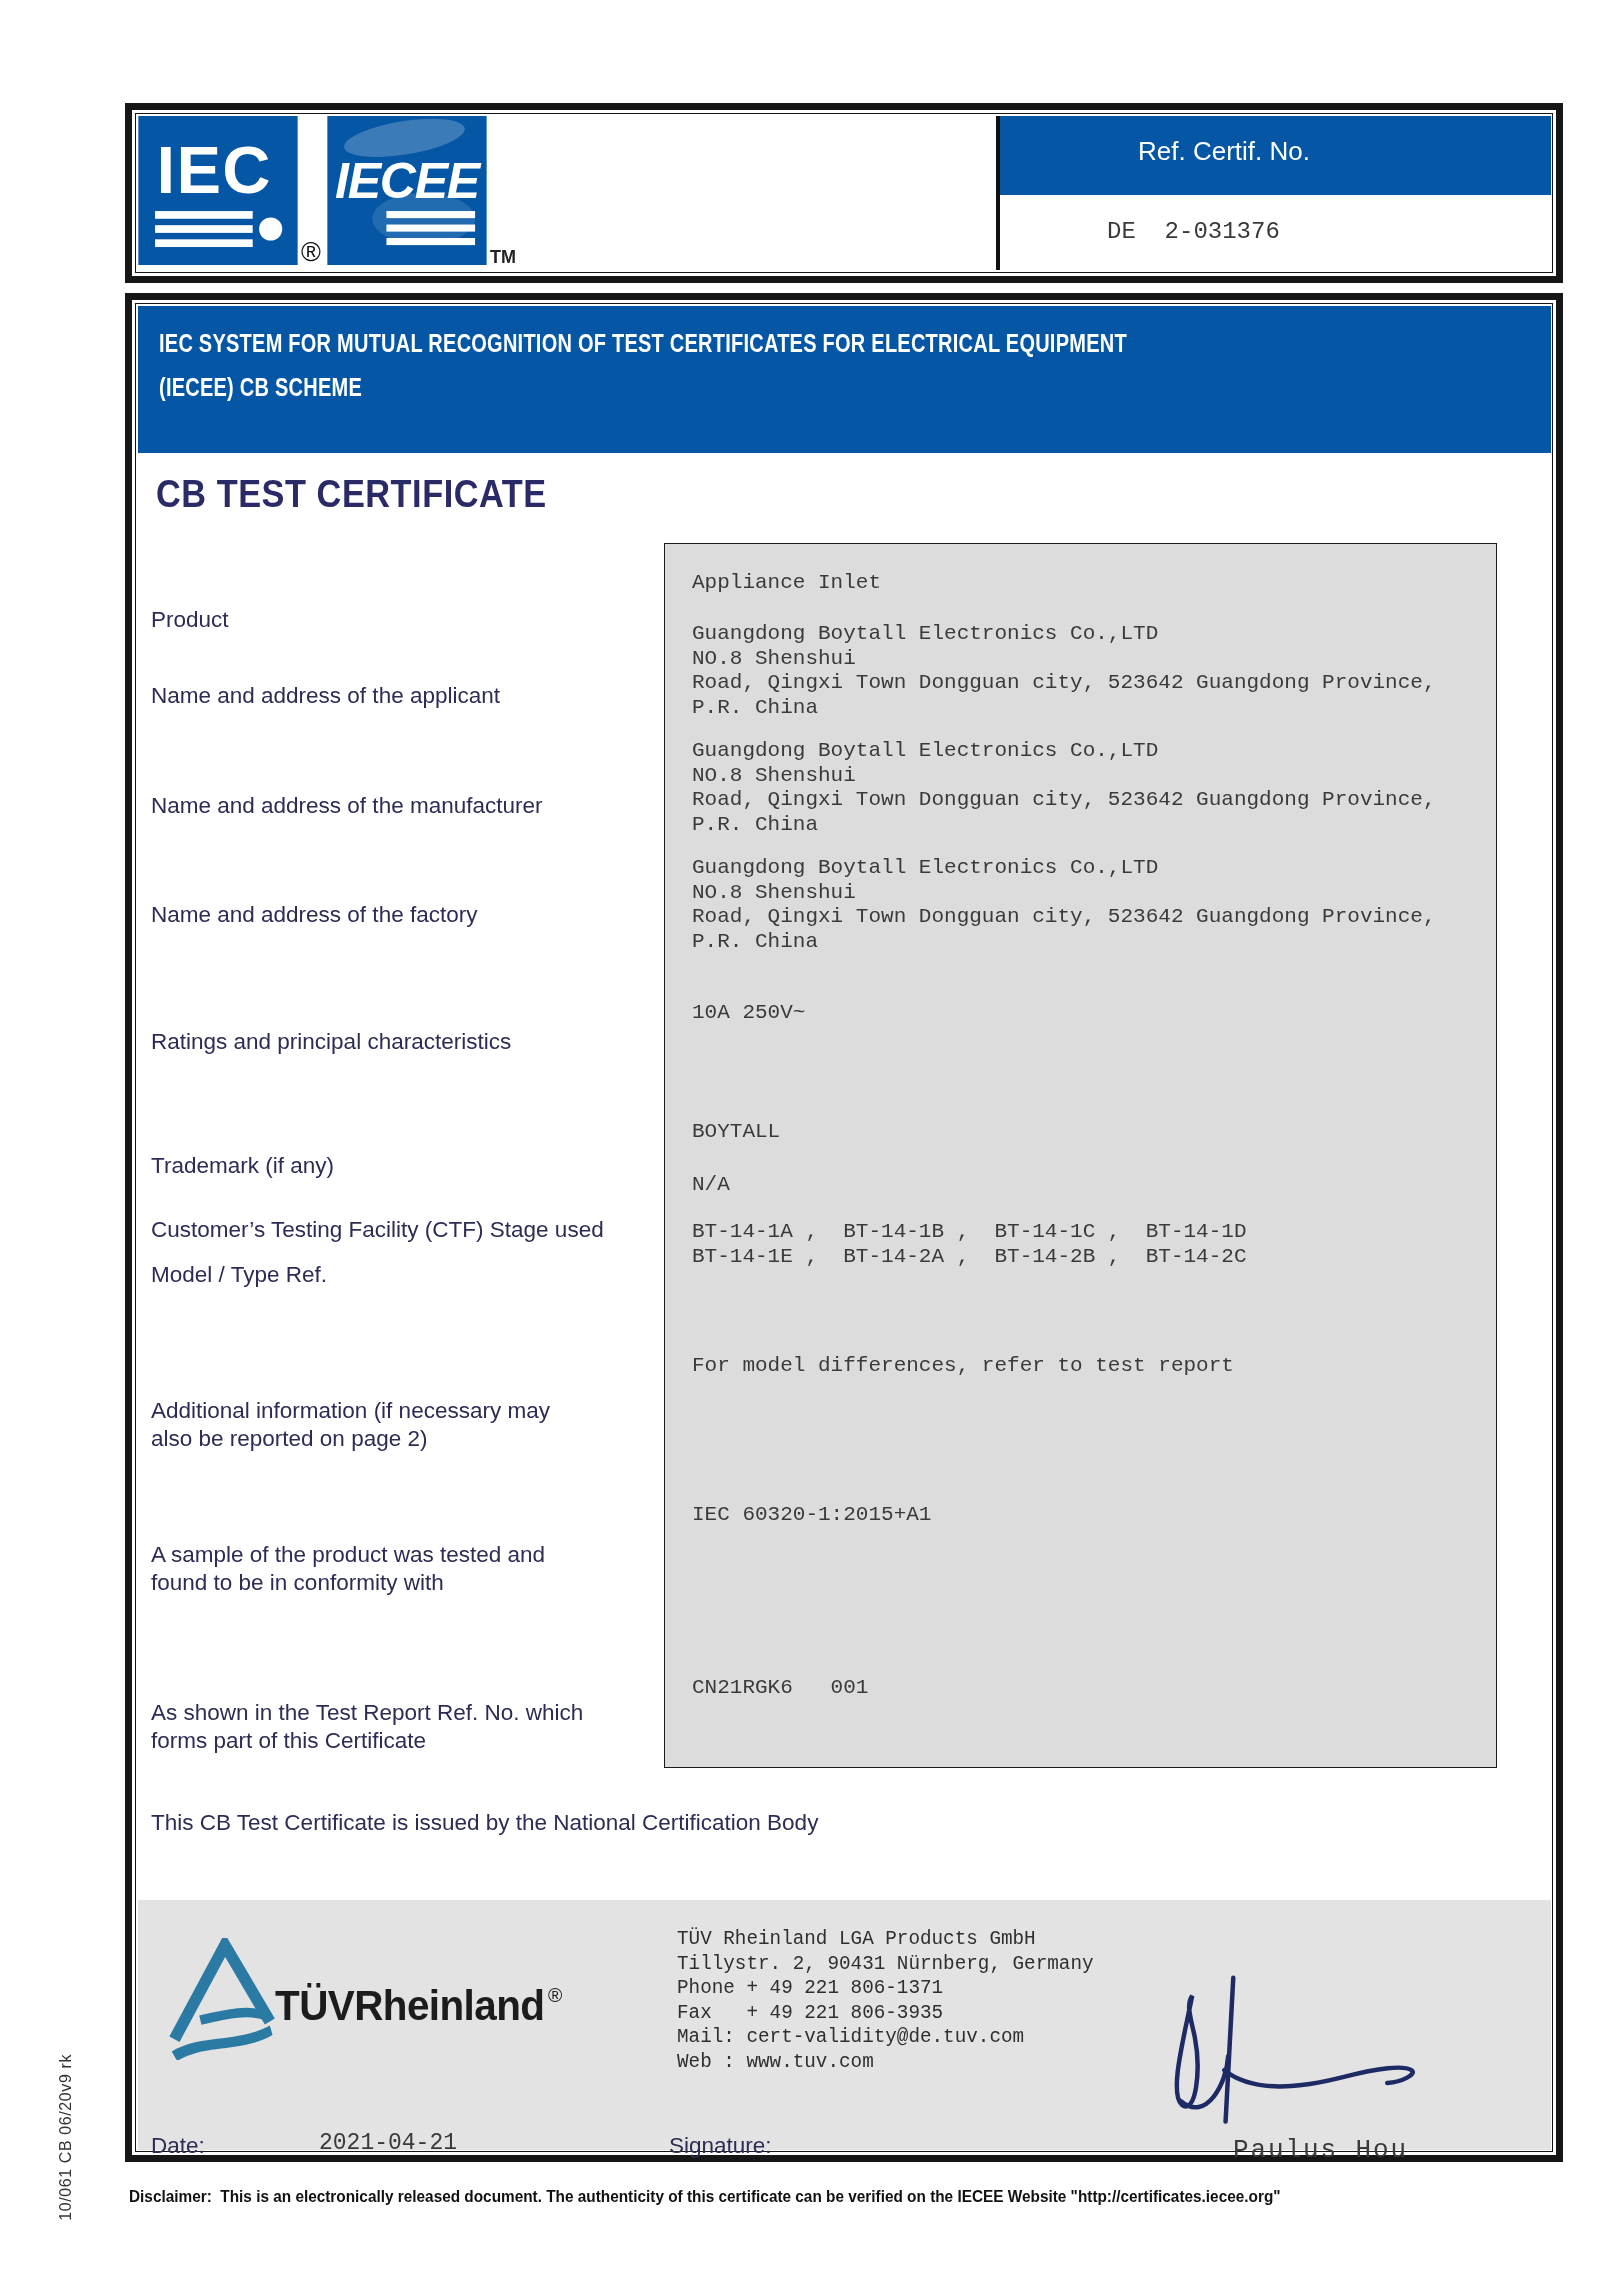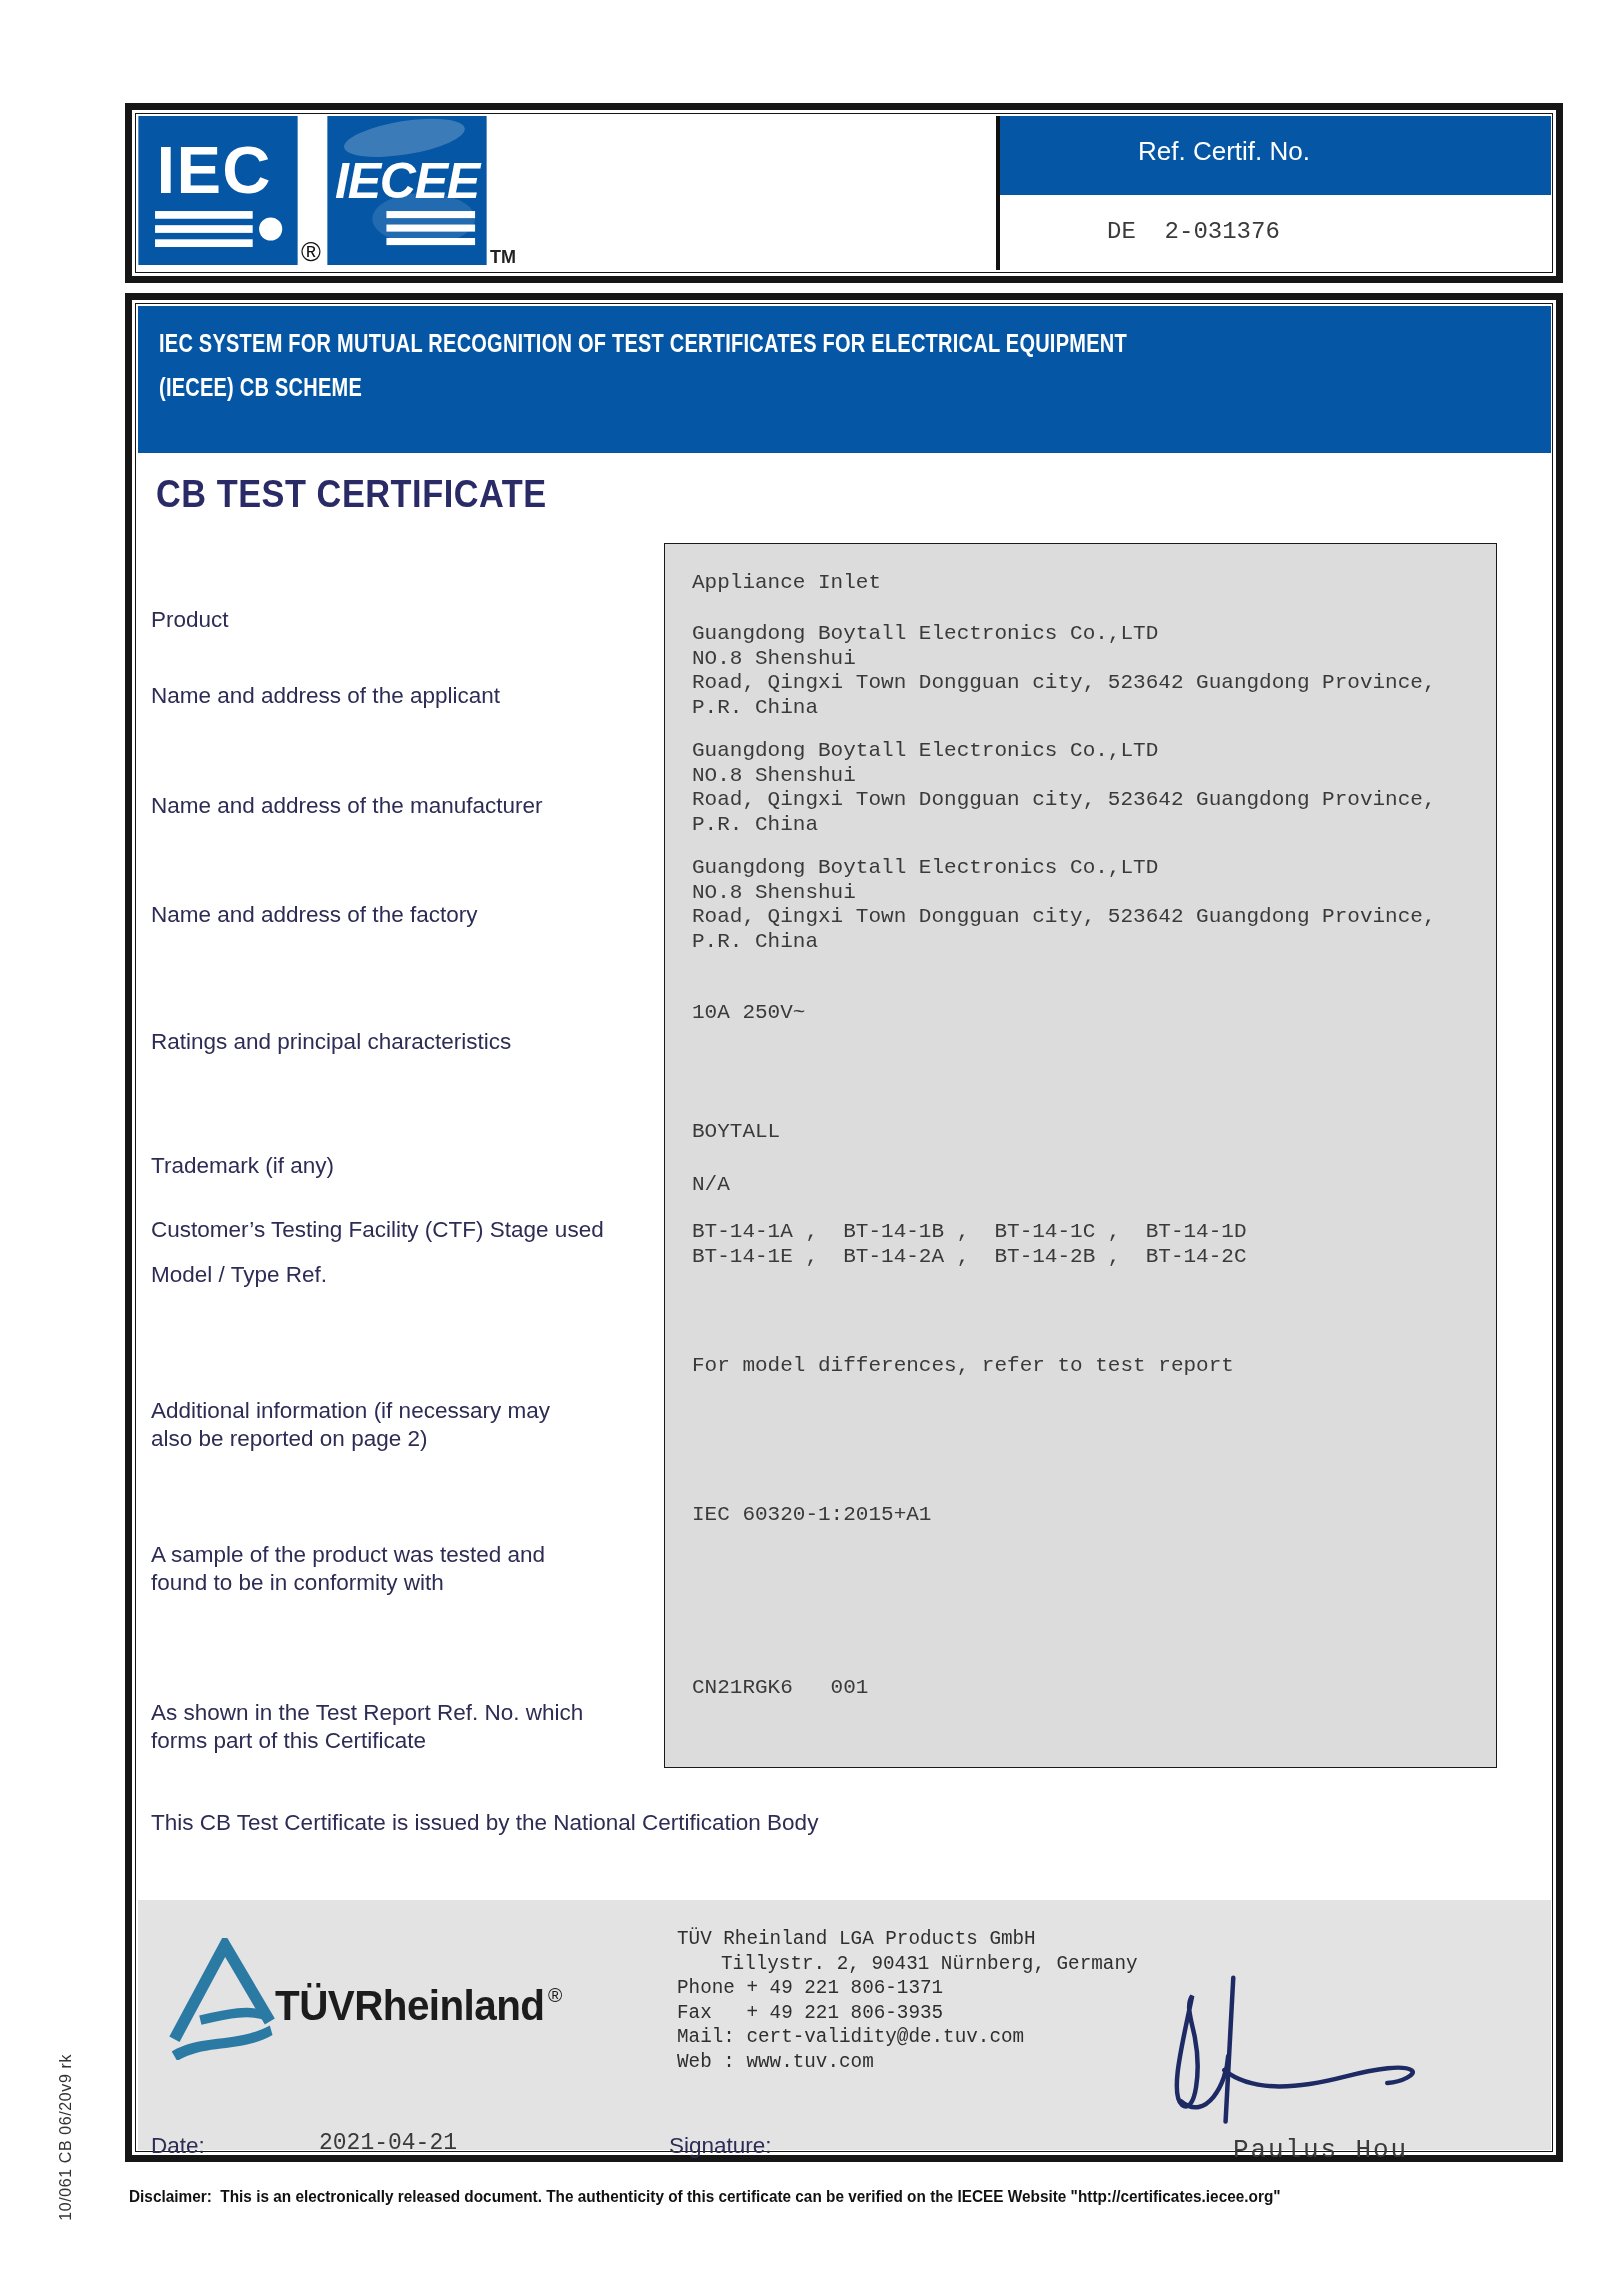--- a/index.html
+++ b/index.html
@@ -226,21 +226,21 @@
     <path d="M8 148 L82 10 L148 122" stroke="#2b7aa4" stroke-width="17" fill="none"></path>
     <path d="M46 120 C 88 110, 118 104, 144 114" stroke="#2b7aa4" stroke-width="14" fill="none"></path>
     <path d="M4 166 C 48 140, 100 154, 148 128 L152 142 C 106 168, 54 154, 12 180 Z" fill="#2b7aa4"></path>
   </svg>
 </div>
 <div class="wordmark">
   <span>TÜVRheinland</span><sup>®</sup>
 </div>
 
 <div class="addr-line" style="top:1927px;">TÜV Rheinland LGA Products GmbH</div>
-<div class="addr-line" style="top:1952px;margin-left:44px;">Tillystr. 2, 90431 Nürnberg, Germany</div>
+<div class="addr-line" style="top:1952px;">Tillystr. 2, 90431 Nürnberg, Germany</div>
 <div class="addr-line" style="top:1976px;">Phone + 49 221 806-1371</div>
 <div class="addr-line" style="top:2001px;">Fax   + 49 221 806-3935</div>
 <div class="addr-line" style="top:2025px;">Mail: cert-validity@de.tuv.com</div>
 <div class="addr-line" style="top:2050px;">Web : www.tuv.com</div>
 
 <div class="abs" style="left:1152px; top:1974px; width:296px; height:154px;">
   <svg width="296" height="154" viewBox="0 0 460 240">
     <g stroke="#1d2a63" stroke-width="7" fill="none" stroke-linecap="round">
       <path d="M62 34 C 48 104, 26 186, 46 204 C 68 220, 76 150, 66 98 C 60 70, 52 48, 62 34 Z"></path>
       <path d="M126 6 C 122 84, 116 182, 114 230"></path>

